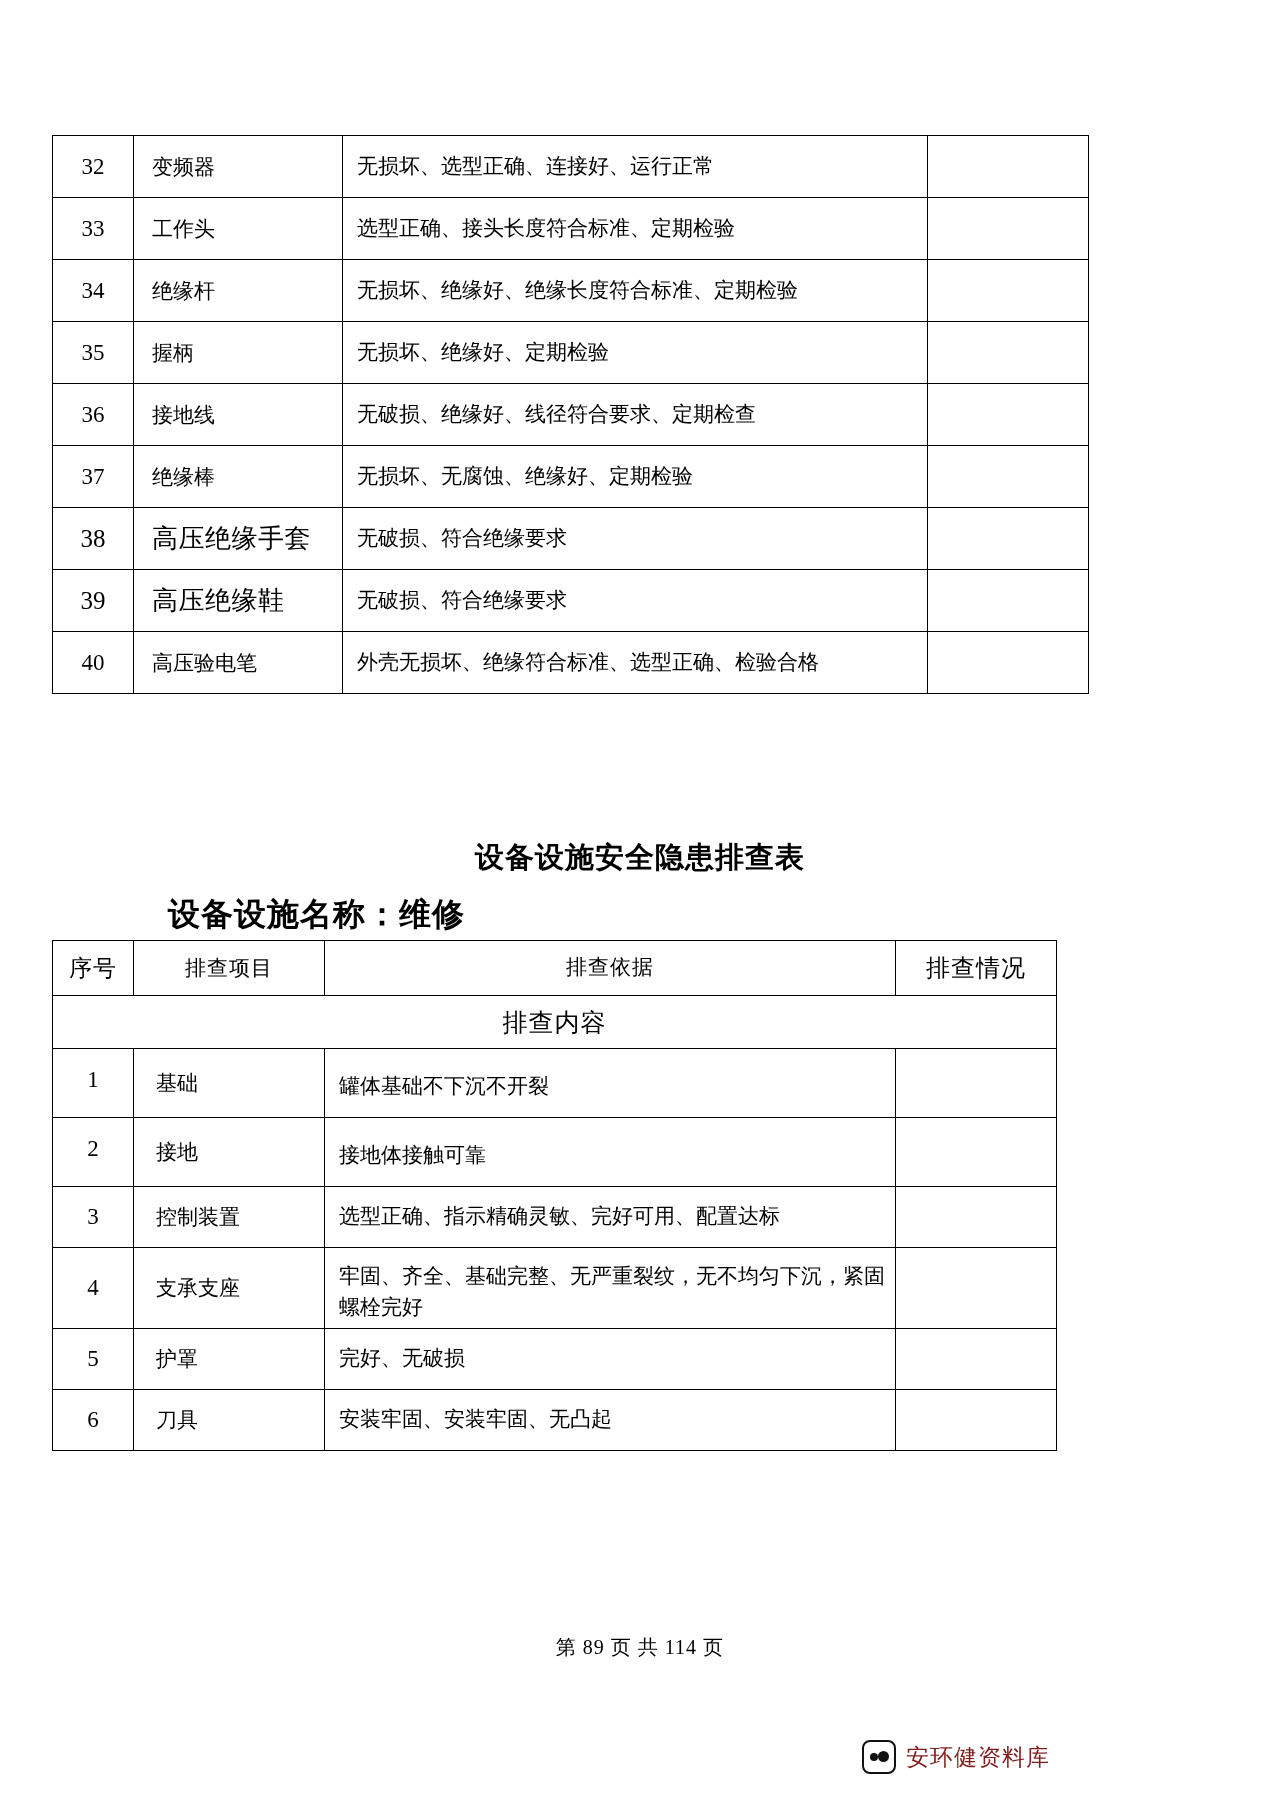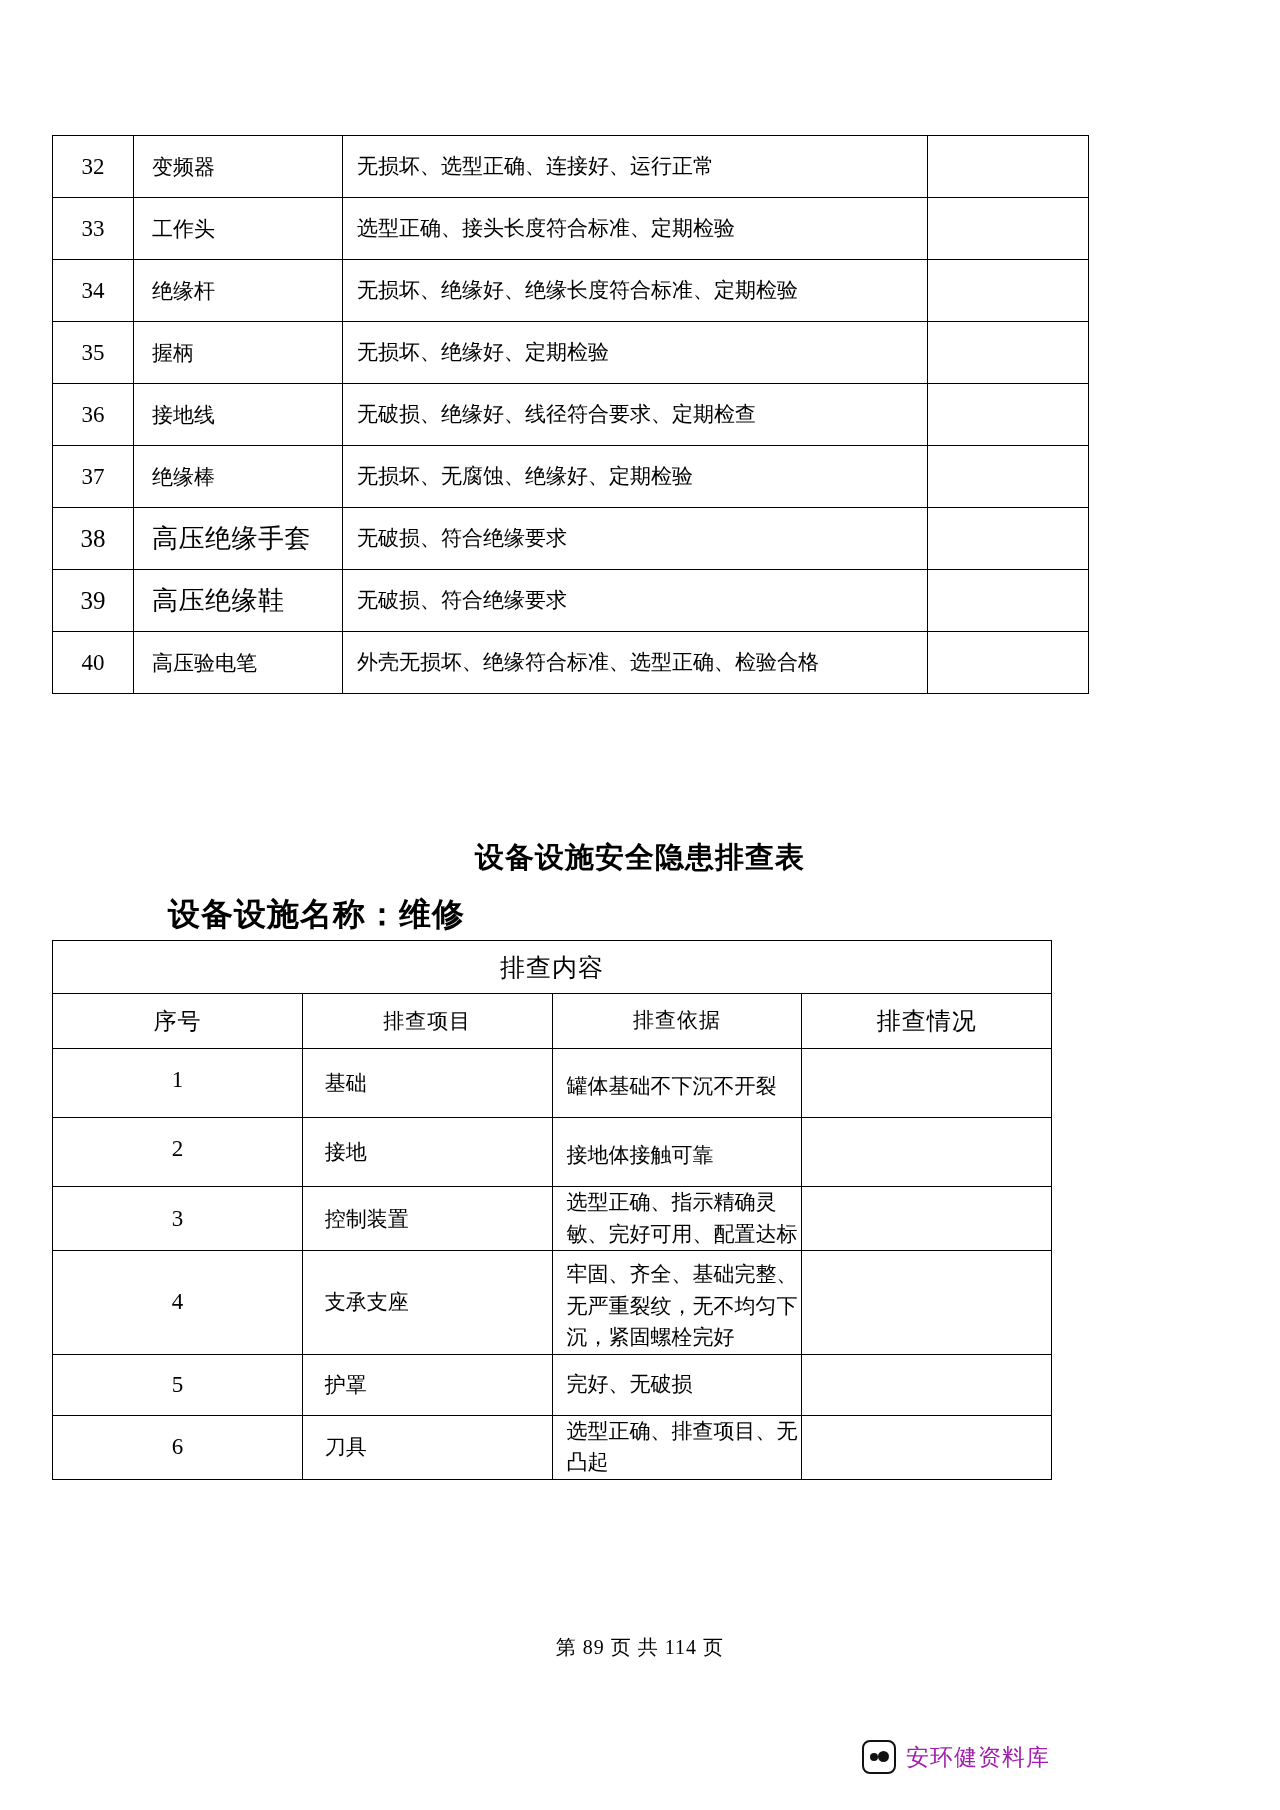--- a/index.html
+++ b/index.html
@@ -187,21 +187,21 @@
     content: "";
     position: absolute;
     right: 5px; top: 9px;
     width: 11px; height: 11px;
     border-radius: 50%;
     background: #111;
   }
   #watermark .wm-text {
     font-family: "Liberation Sans", sans-serif;
     font-size: 23px;
-    color: #a21caf;
+    color: #7f1d1d;
     letter-spacing: 1px;
   }
 </style>
 </head>
 <body>
 
 <div class="page">
 
   <table class="doc-table" id="table-top">
     <tbody>
@@ -260,28 +260,28 @@
         <td class="c-status"></td>
       </tr>
     </tbody>
   </table>
 
   <div id="doc-title">设备设施安全隐患排查表</div>
   <div id="equipment-name">设备设施名称：维修</div>
 
   <table class="doc-table" id="table-bottom">
     <tbody>
-      <tr>
-        <td class="head-span" colspan="4">排查内容</td>
-      </tr>
       <tr>
         <td class="head-cell row-no mid">序号</td>
         <td class="head-cell row-item" style="padding-left:0 !important;">排查项目</td>
         <td class="head-cell row-basis mid" style="padding-left:0 !important;">排查依据</td>
         <td class="head-cell row-status">排查情况</td>
+      </tr>
+      <tr>
+        <td class="head-span" colspan="4">排查内容</td>
       </tr>
 
       <tr>
         <td class="row-no">1</td>
         <td class="row-item">基础</td>
         <td class="row-basis">罐体基础不下沉不开裂</td>
         <td class="row-status"></td>
       </tr>
       <tr>
         <td class="row-no">2</td>
@@ -303,21 +303,21 @@
       </tr>
       <tr>
         <td class="row-no mid">5</td>
         <td class="row-item">护罩</td>
         <td class="row-basis mid">完好、无破损</td>
         <td class="row-status"></td>
       </tr>
       <tr>
         <td class="row-no mid">6</td>
         <td class="row-item">刀具</td>
-        <td class="row-basis mid">选型正确、排查项目、无凸起</td>
+        <td class="row-basis mid">安装牢固、安装牢固、无凸起</td>
         <td class="row-status"></td>
       </tr>
     </tbody>
   </table>
 
   <div id="page-footer">第 89 页 共 114 页</div>
 
   <div id="watermark">
     <span class="wm-icon"></span>
     <span class="wm-text">安环健资料库</span>

